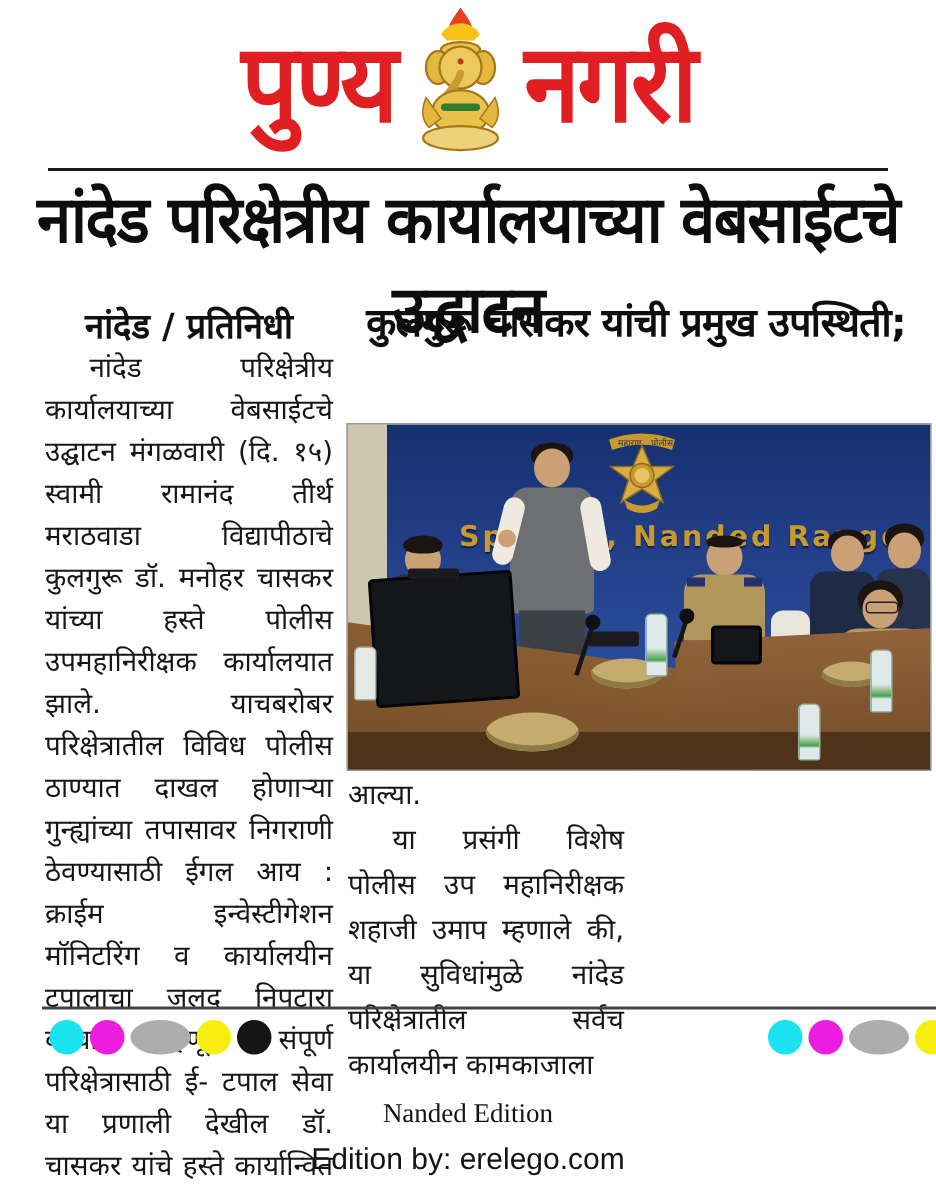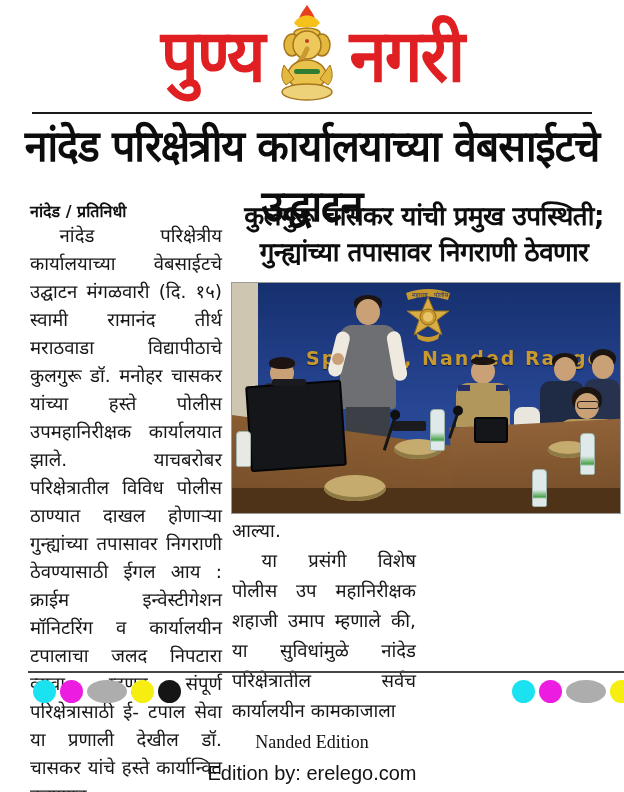--- a/index.html
+++ b/index.html
@@ -11,21 +11,21 @@
   .masthead .brand{font-size:67px;font-weight:bold;color:#e01f23;line-height:1;
                    letter-spacing:-2px;transform:scaleY(1.08);}
   .ganesh{width:74px;height:100px;flex:0 0 auto;margin-top:-6px;}
   
   .rule-top{position:absolute;left:32px;top:112px;width:560px;height:2px;background:#1a1a1a;}
   .headline{position:absolute;left:10px;top:120px;width:604px;text-align:center;
             font-size:41px;font-weight:bold;color:#0c0c0c;line-height:1.4;
             letter-spacing:-1px;transform:scaleY(1.05);}
   
   .col-left{position:absolute;left:30px;top:200px;width:192px;height:468px;}
-  .byline{font-size:16px;font-weight:bold;margin:0 0 4px 0;}
+  .byline{font-size:23px;font-weight:bold;text-align:center;margin:0 0 4px 0;}
   .bodytext{font-size:18.5px;line-height:28px;text-align:justify;color:#161616;}
   .indent{text-indent:1.6em;}
   .subhead{position:absolute;left:228px;top:198px;width:392px;text-align:center;
            font-size:26px;font-weight:bold;color:#0d0d0d;line-height:36px;letter-spacing:-0.5px;}
   .col-mid{position:absolute;left:232px;top:516px;width:184px;height:154px;}
   .col-right{position:absolute;left:424px;top:512px;width:196px;height:160px;}
   .col-mid .bodytext,.col-right .bodytext{font-size:18.5px;line-height:30px;}
   .col-mid p,.col-left p,.col-right p{margin:0;}
   
   .photo{position:absolute;left:231px;top:282px;width:388px;height:230px;
@@ -96,21 +96,20 @@
   <div class="rule-top"></div>
   <div class="headline">नांदेड परिक्षेत्रीय कार्यालयाच्या वेबसाईटचे उद्घाटन</div>
 
   <div class="col-left">
     <p class="byline">नांदेड / प्रतिनिधी</p>
     <p class="bodytext indent">नांदेड परिक्षेत्रीय कार्यालयाच्या वेबसाईटचे उद्घाटन मंगळवारी (दि. १५) स्वामी रामानंद तीर्थ मराठवाडा विद्यापीठाचे कुलगुरू डॉ. मनोहर चासकर यांच्या हस्ते पोलीस उपमहानिरीक्षक कार्यालयात झाले. याचबरोबर परिक्षेत्रातील विविध पोलीस ठाण्यात दाखल होणाऱ्या गुन्ह्यांच्या तपासावर निगराणी ठेवण्यासाठी ईगल आय : क्राईम इन्वेस्टीगेशन मॉनिटरिंग व कार्यालयीन टपालाचा जलद निपटारा व्हावा, म्हणून संपूर्ण परिक्षेत्रासाठी ई- टपाल सेवा या प्रणाली देखील डॉ. चासकर यांचे हस्ते कार्यान्वित करण्यात</p>
   </div>
 
   <div class="subhead">
     <div>कुलगुरू चासकर यांची प्रमुख उपस्थिती;</div>
-    <div>गुन्ह्यांच्या तपासावर निगराणी ठेवणार</div>
   </div>
 
   <div class="photo">
     <div class="ph-sidewall"></div>
     <div class="ph-wall"></div>
 
     <svg class="ph-logo" viewBox="0 0 60 58">
       <path d="M8 6 Q30 -2 52 6 L50 13 Q30 6 10 13 Z" fill="#c8992f"></path>
       <text x="14" y="10" font-size="6" fill="#24306b">महाराष्ट्र</text>
       <text x="36" y="10" font-size="6" fill="#24306b">पोलीस</text>

